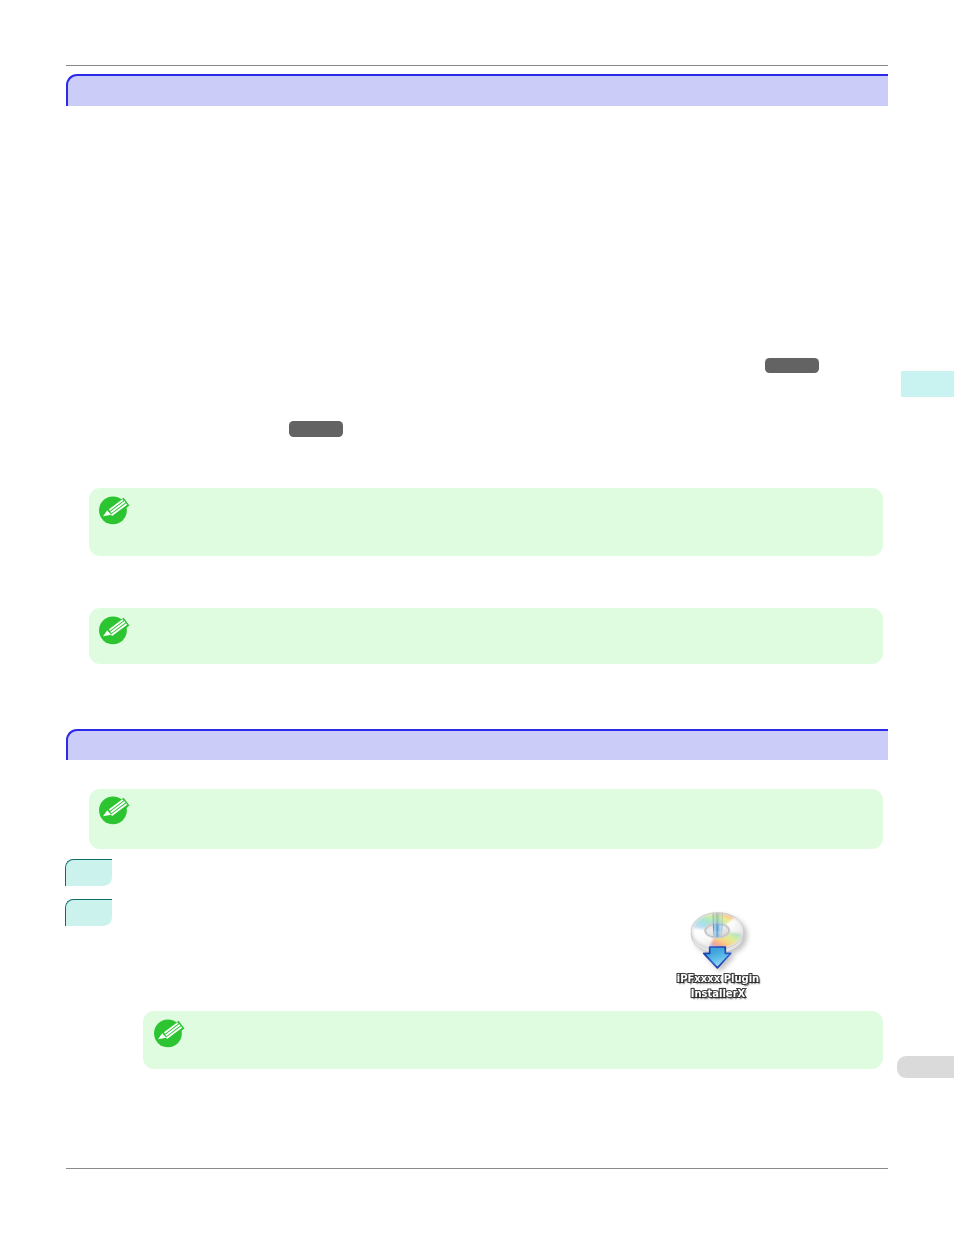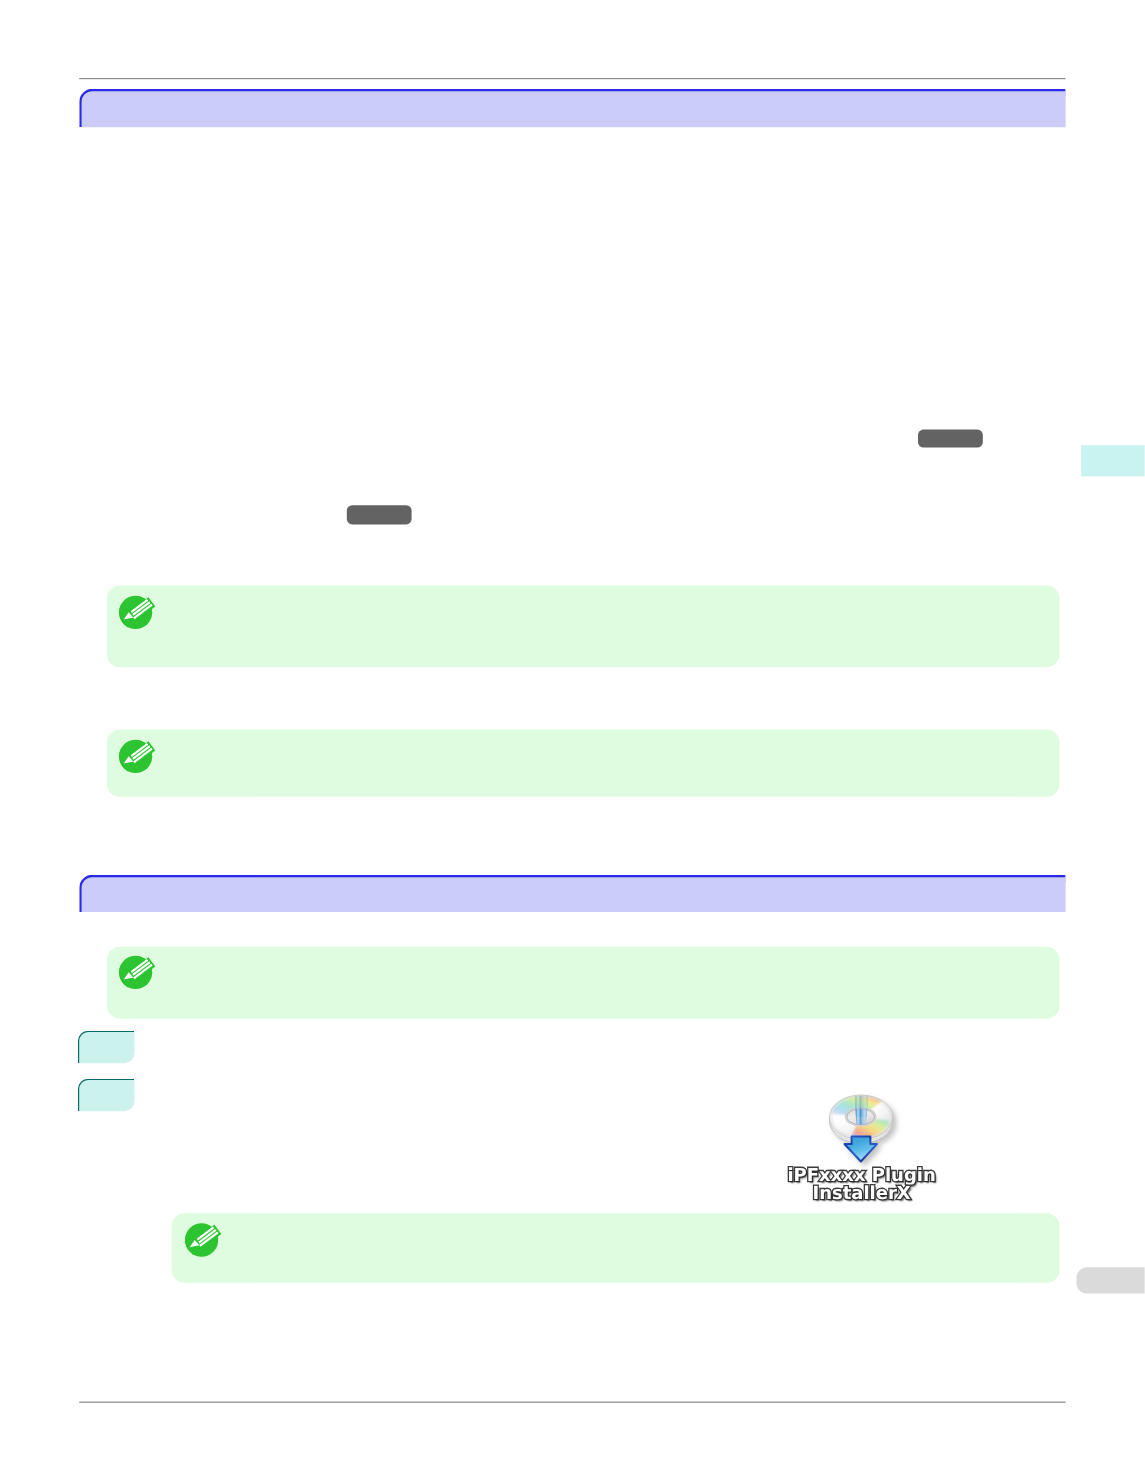--- a/index.html
+++ b/index.html
@@ -62,21 +62,21 @@
 
   
   .tab-cyan{position:absolute;background:#c9f3f1;}
   .tab-gray{position:absolute;background:#dadada;border-top-left-radius:9px;border-bottom-left-radius:9px;}
 
   
   .desk-icon{position:absolute;filter:blur(0.3px);}
   .desk-label{
     position:absolute;text-align:center;
     font-family:"DejaVu Sans",sans-serif;
-    font-weight:bold;font-size:15px;line-height:14.6px;
+    font-weight:bold;font-size:10px;line-height:14.6px;
     color:#ffffff;
     -webkit-text-stroke:2.2px #3c3c3c;
     paint-order:stroke fill;
     text-shadow: 1.5px 1.5px 1.6px rgba(40,40,40,0.75);
     white-space:nowrap;
     -webkit-font-smoothing:antialiased;
     will-change:transform;
     filter:blur(0.35px);
   }
 </style>

